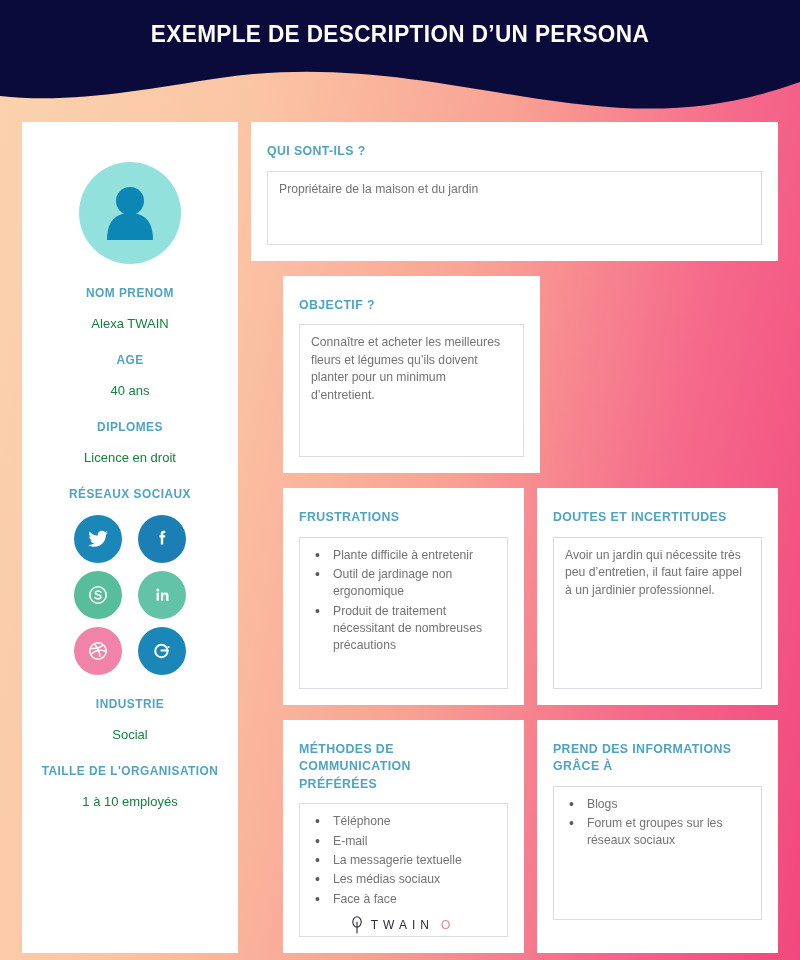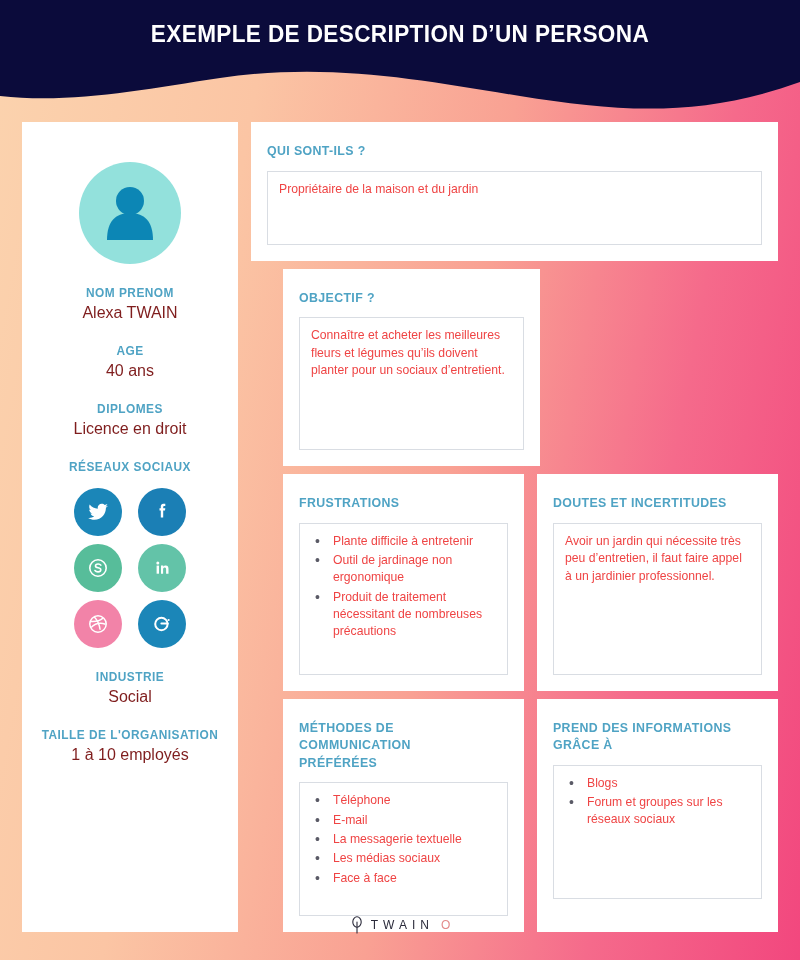--- a/index.html
+++ b/index.html
@@ -73,23 +73,23 @@
     color: #4FA3C4;
     font-family: "Liberation Sans Narrow", "Liberation Sans", sans-serif;
     font-size: 12.5px;
     font-weight: bold;
     letter-spacing: 0.5px;
     margin-top: 22px;
     transform: scaleX(0.95);
   }
   .field-label:first-of-type { margin-top: 0; }
   .field-value {
-    color: #7f1d1d;
-    font-size: 16px;
-    margin-top: 4px;
+    color: #15803d;
+    font-size: 13px;
+    margin-top: 16px;
     font-weight: 300;
   }
 
   #social-grid {
     margin: 14px auto 0;
     width: 112px;
     display: grid;
     grid-template-columns: repeat(2, 48px);
     grid-gap: 8px 16px;
     justify-content: center;
@@ -101,21 +101,21 @@
     align-items: center;
     justify-content: center;
   }
   .social-icon svg { display: block; }
 
   
   #right-col {
     width: 527px;
     display: flex;
     flex-direction: column;
-    gap: 8px;
+    gap: 15px;
   }
   .card-row { display: flex; gap: 13px; padding-left: 32px; }
 
   .card {
     background: #ffffff;
     padding: 20px 16px 16px;
   }
   .card-wide { width: 527px; }
   .card-half { width: 257px; }
 
@@ -128,21 +128,21 @@
     line-height: 1.35;
     margin-bottom: 11px;
     transform: scaleX(0.95);
     transform-origin: left;
     white-space: pre-line;
   }
 
   .card-box {
     border: 1px solid #D9DDE3;
     padding: 9px 11px;
-    color: #ef4444;
+    color: #737373;
     font-size: 12.2px;
     font-weight: 300;
     line-height: 1.45;
   }
   .box-h1 { height: 74px; }
   .box-h2 { height: 133px; }
   .box-h3 { height: 152px; }
   .box-h4 { height: 134px; }
 
   .card-box ul { list-style: none; }
@@ -275,21 +275,21 @@
     <div id="right-col">
 
       <section class="card card-wide">
         <div class="card-title">QUI SONT-ILS ?</div>
         <div class="card-box box-h1">Propriétaire de la maison et du jardin</div>
       </section>
 
       <div class="card-row">
         <section class="card card-half">
           <div class="card-title">OBJECTIF ?</div>
-          <div class="card-box box-h2">Connaître et acheter les meilleures fleurs et légumes qu’ils doivent planter pour un sociaux d’entretient.</div>
+          <div class="card-box box-h2">Connaître et acheter les meilleures fleurs et légumes qu’ils doivent planter pour un minimum d’entretient.</div>
         </section>
       </div>
 
       <div class="card-row">
         <section class="card card-half">
           <div class="card-title">FRUSTRATIONS</div>
           <div class="card-box box-h3">
             <ul>
               <li>Plante difficile à entretenir</li>
               <li>Outil de jardinage non ergonomique</li>

